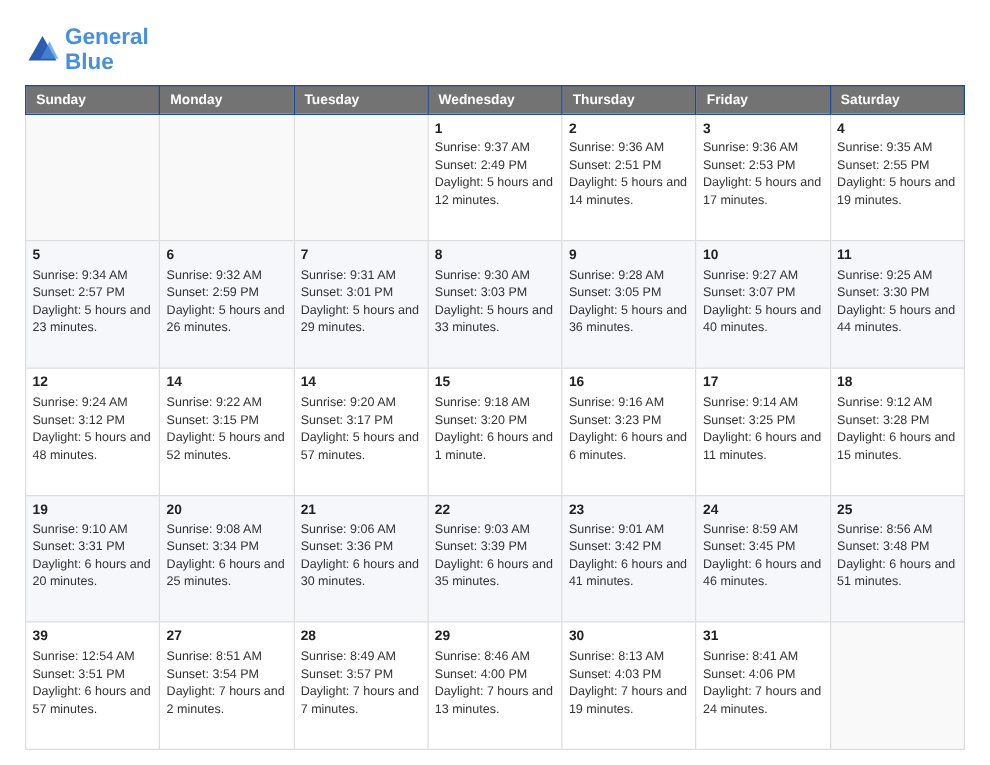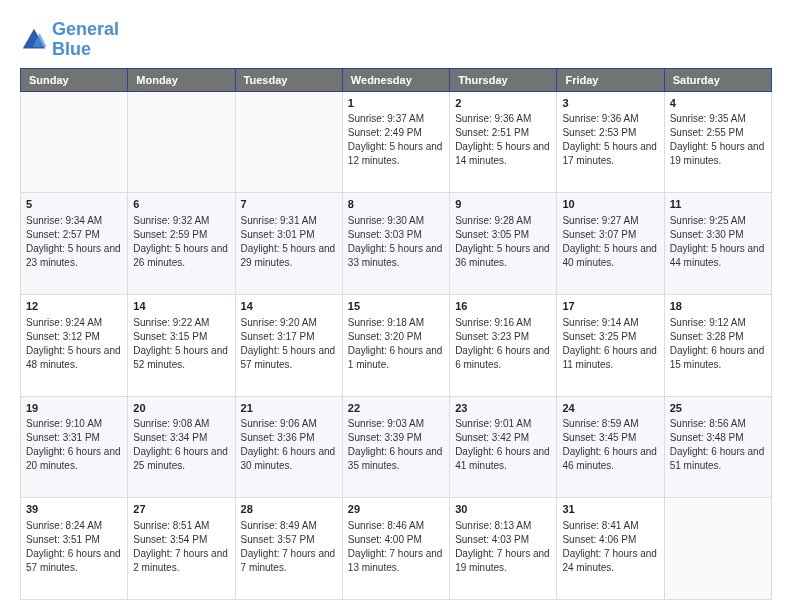--- a/index.html
+++ b/index.html
@@ -313,21 +313,21 @@
             <span class="day-num">25</span>
             <div class="day-info">Sunrise: 8:56 AM
 Sunset: 3:48 PM
 Daylight: 6 hours
 and 51 minutes.</div>
           </td>
         </tr>
         <tr>
           <td>
             <span class="day-num">39</span>
-            <div class="day-info">Sunrise: 8:24 AM
+            <div class="day-info">Sunrise: 12:54 AM
 Sunset: 3:51 PM
 Daylight: 6 hours
 and 57 minutes.</div>
           </td>
           <td>
             <span class="day-num">27</span>
             <div class="day-info">Sunrise: 8:51 AM
 Sunset: 3:54 PM
 Daylight: 7 hours
 and 2 minutes.</div>

